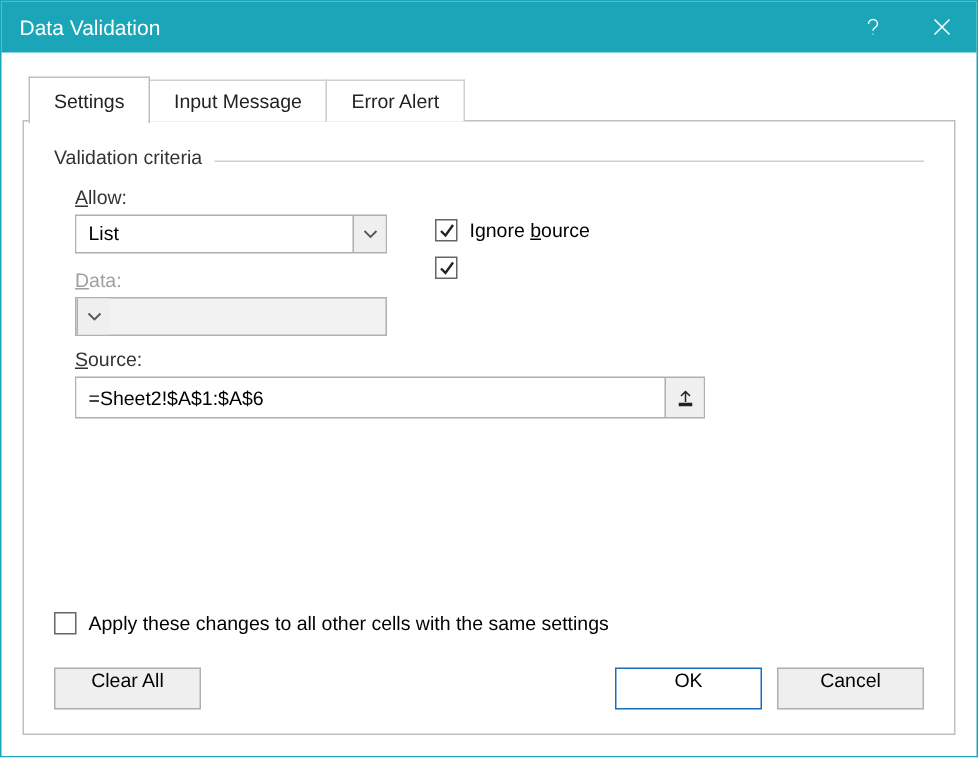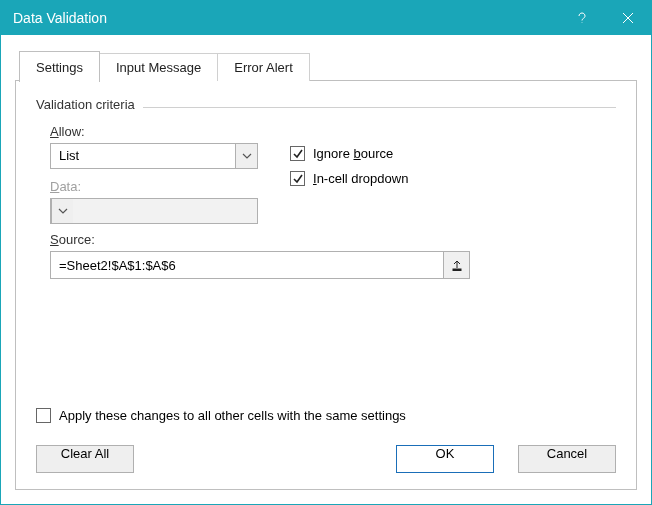--- a/index.html
+++ b/index.html
@@ -111,21 +111,20 @@
                   </svg>
               </div>
               <span><span>Ignore </span><u>b</u><span>ource</span></span>
             </div>
             <div class="check">
               <div class="check-box">
                 <svg width="12" height="12" viewBox="0 0 12 12">
                     <path d="M2 6l3 3 5-7"></path>
                   </svg>
               </div>
-              <span><u>I</u><span>n-cell dropdown</span></span>
             </div>
           </div>
         </div>
 
         <div class="source-row">
           <span class="label"><u>S</u><span>ource:</span></span>
           <div class="source-input-wrap">
             <input class="source-input" type="text" value="=Sheet2!$A$1:$A$6" style="">
             <div class="source-btn">
               <svg width="12" height="12" viewBox="0 0 12 12">
@@ -141,21 +140,21 @@
         <div class="check apply-check">
           <div class="check-box"></div>
           <span>Apply these changes to all other cells with the same settings</span>
         </div>
 
         <div class="btn-row">
           <div class="btn clear">
               <span>Clear All</span>
             </div>
           <div class="flex-spacer"></div>
-          <div class="btn ok" style="margin-right:24px;">
+          <div class="btn ok" style="margin-right:10px;">
               <span>OK</span>
             </div>
           <div class="btn cancel">
               <span>Cancel</span>
             </div>
         </div>
       </div>
     </div>
   </div>
 </div>

